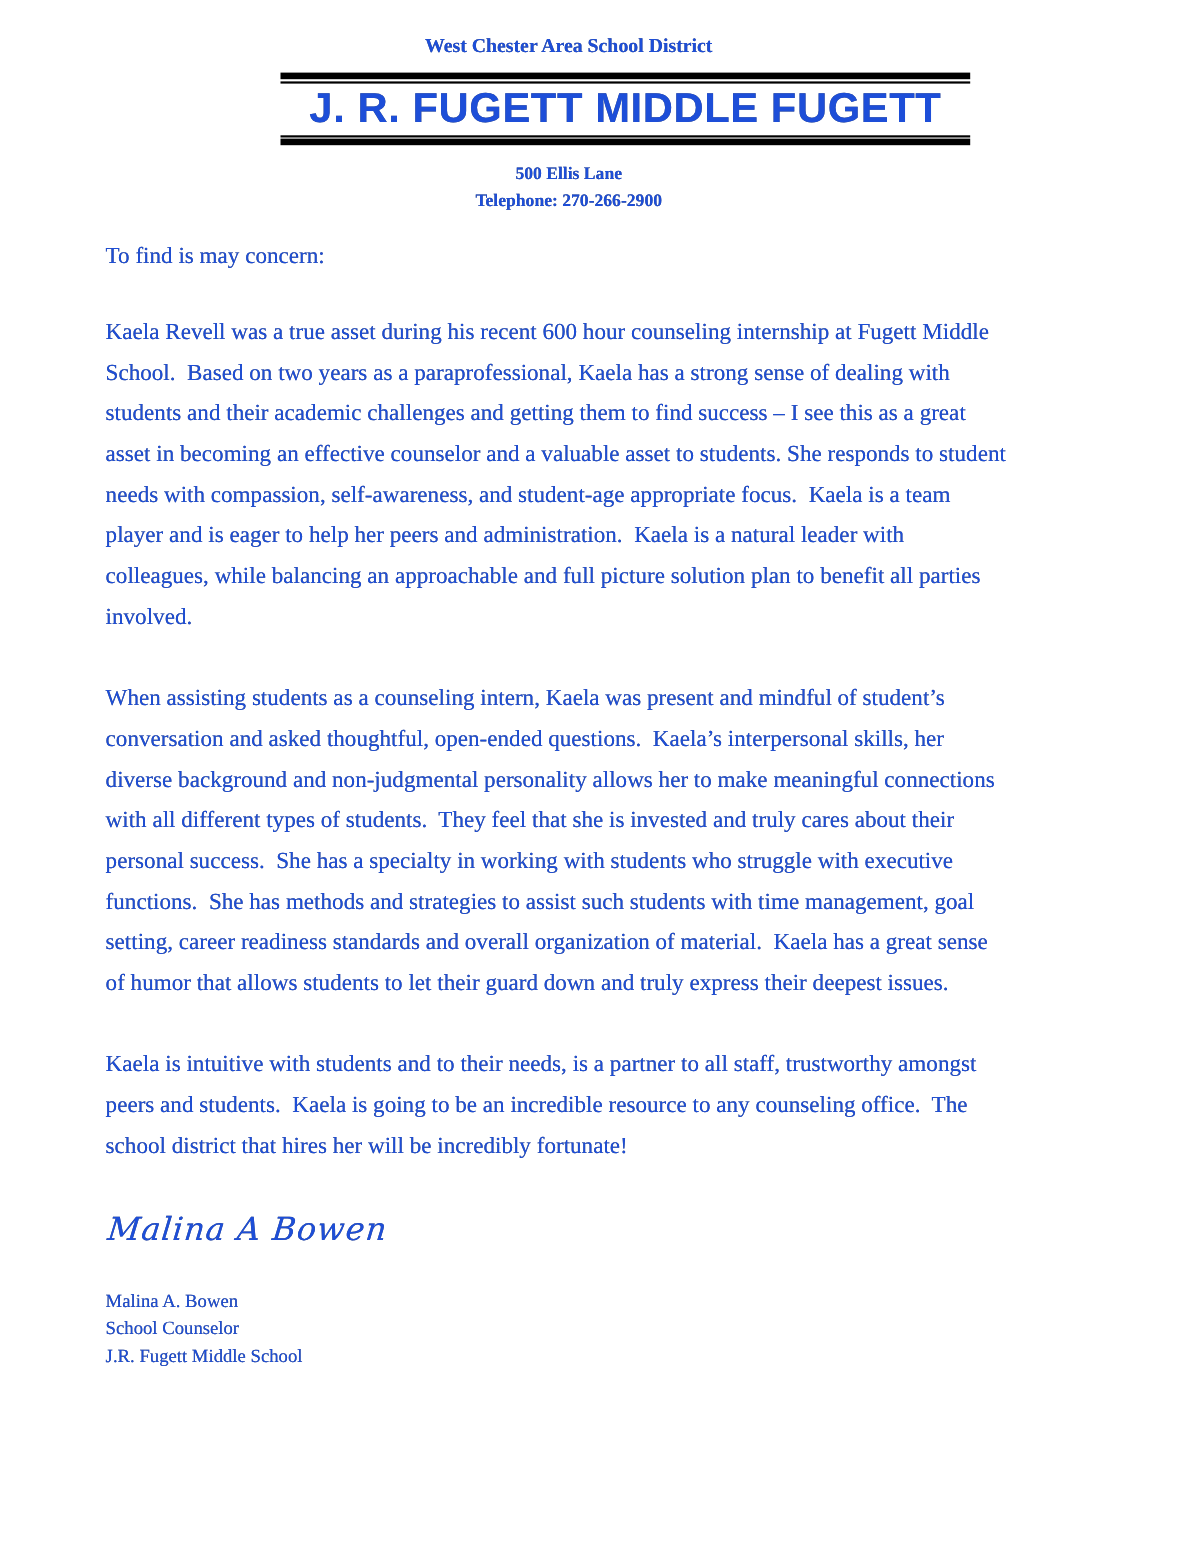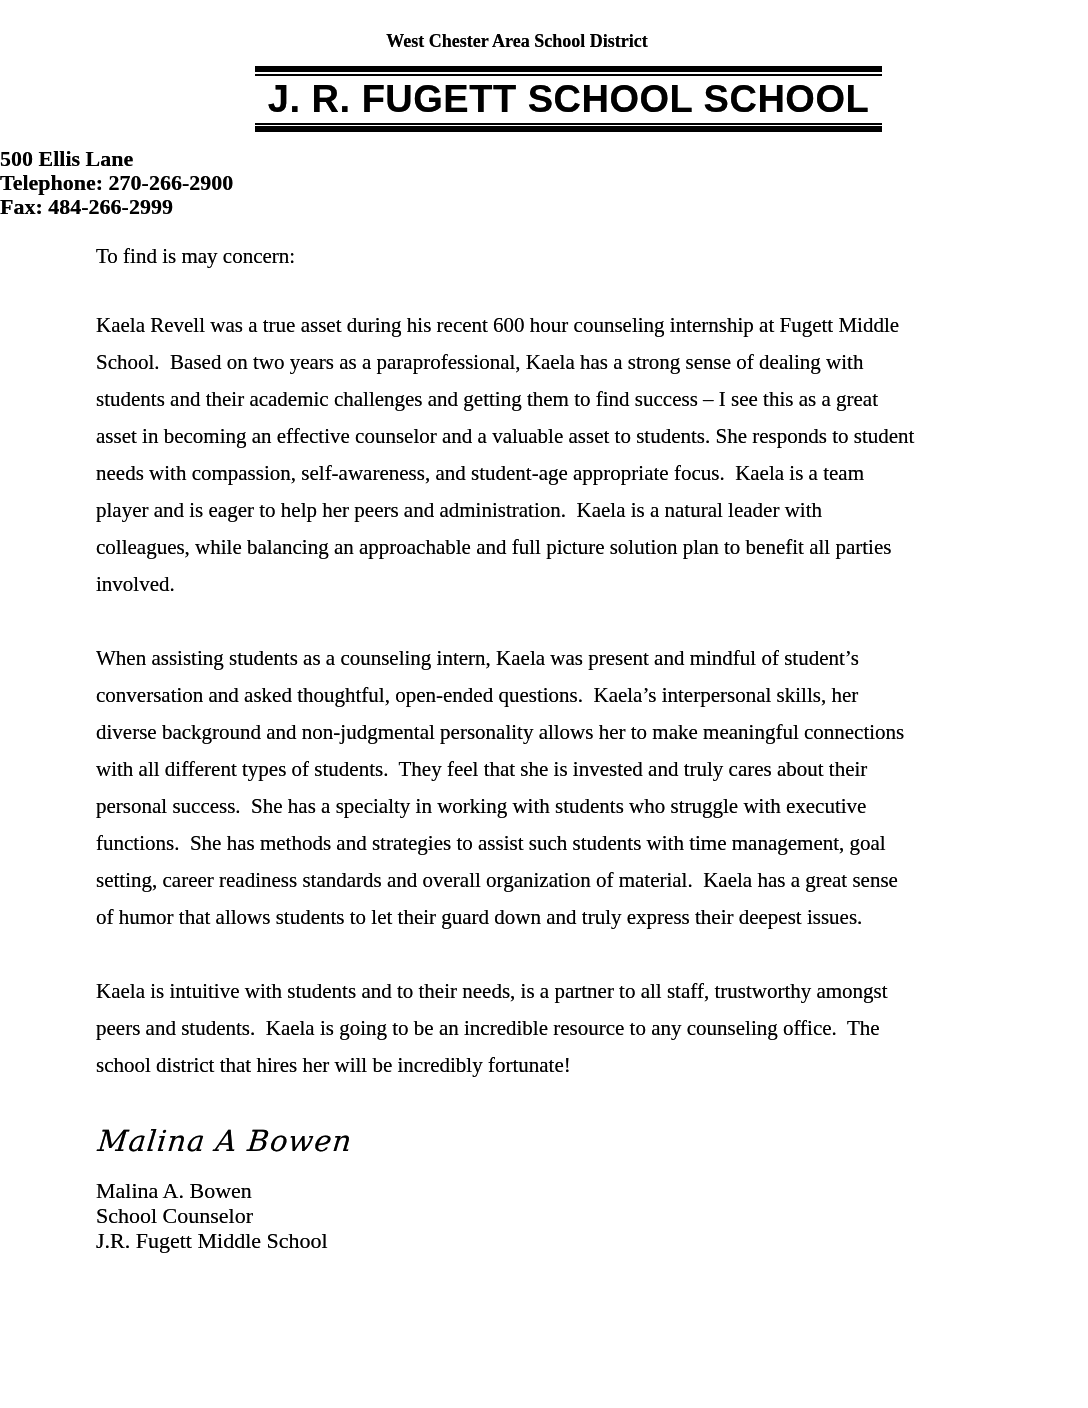--- a/index.html
+++ b/index.html
@@ -5,21 +5,21 @@
   html, body {
     margin: 0;
     padding: 0;
     background: #ffffff;
   }
   .page {
     position: relative;
     width: 1088px;
     height: 1408px;
     background: #ffffff;
-    color: #000000;
+    color: #1d4ed8;
     font-family: "Liberation Serif", serif;
     overflow: hidden;
     text-shadow: 0 0 0.5px rgba(0,0,0,0.65); 
   }
 
   
   .district {
     margin-top: 30px;
     width: 1034px;            
     text-align: center;
@@ -41,21 +41,22 @@
     font-weight: bold;
     font-size: 38px;
     line-height: 47px;
     text-align: center;
     white-space: nowrap;
     letter-spacing: 0.5px;
   }
   .address {
     margin-top: 15px;
     width: 1034px;
-    font-size: 22px;
+    text-align: center;
+    font-size: 16px;
     line-height: 24px;
     font-weight: 600;
   }
 
   
   .letter-body {
     margin-left: 96px;
     font-size: 21px;
   }
   .salutation {
@@ -81,49 +82,48 @@
     font-family: "DejaVu Serif", serif;
     font-style: italic;
     font-size: 29px;
     letter-spacing: 1px;
   }
   .signature-script span {
     display: inline-block;
     transform: skewX(-6deg);
   }
   .signer {
-    margin-top: 17px;
+    margin-top: 33px;
     line-height: 25px;
-    font-size: 22px;
+    font-size: 17px;
   }
 </style>
 </head>
 <body>
 
 <div class="page">
 
   <header>
     <div class="district">West Chester Area School District</div>
 
     <div class="banner">
       <div class="rule-top">
         <div class="bar-thick"></div>
         <div class="bar-thin"></div>
       </div>
-      <h1 class="banner-title">J. R. FUGETT SCHOOL SCHOOL</h1>
+      <h1 class="banner-title">J. R. FUGETT MIDDLE FUGETT</h1>
       <div class="rule-bottom">
         <div class="bar-thin"></div>
         <div class="bar-thick"></div>
       </div>
     </div>
 
     <div class="address">
       <div>500 Ellis Lane</div>
       <div>Telephone: 270-266-2900</div>
-      <div>Fax: 484-266-2999</div>
     </div>
   </header>
 
   <main class="letter-body">
     <p class="salutation">To find is may concern:</p>
 
     <p class="para para-first">Kaela Revell was a true asset during his recent 600 hour counseling internship at Fugett Middle
 School.  Based on two years as a paraprofessional, Kaela has a strong sense of dealing with
 students and their academic challenges and getting them to find success – I see this as a great
 asset in becoming an effective counselor and a valuable asset to students. She responds to student

